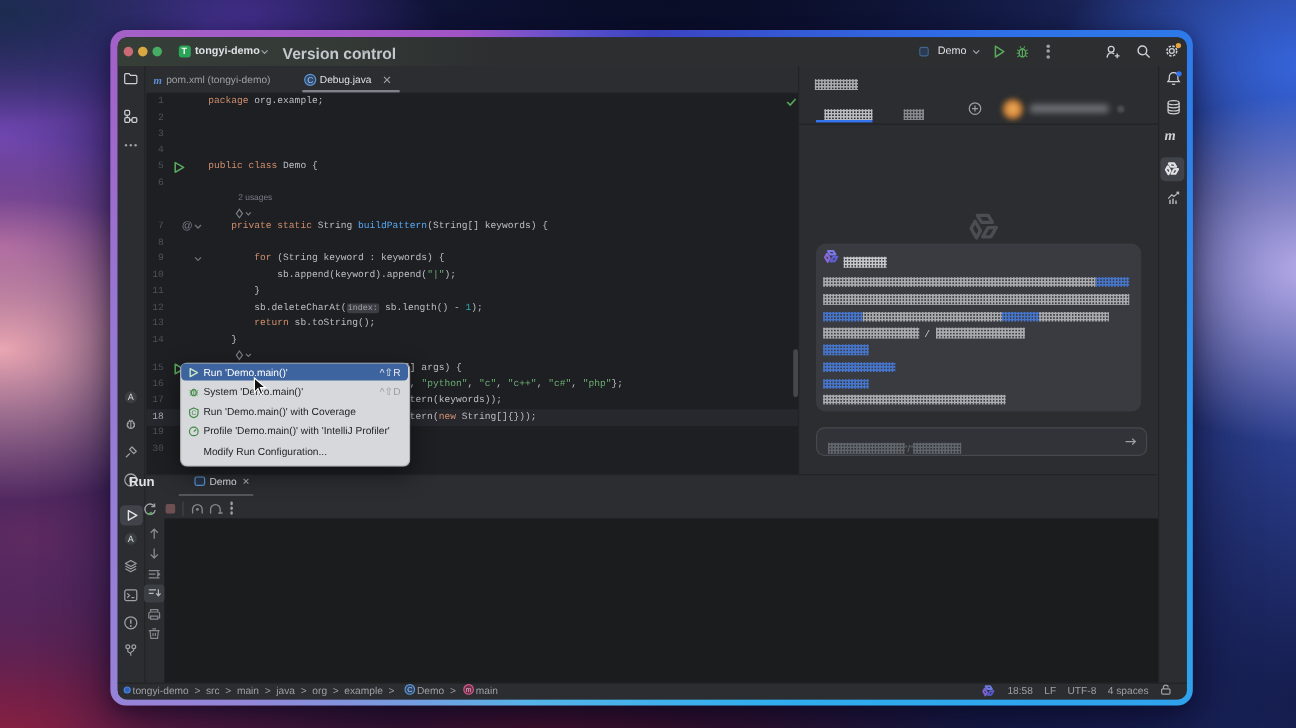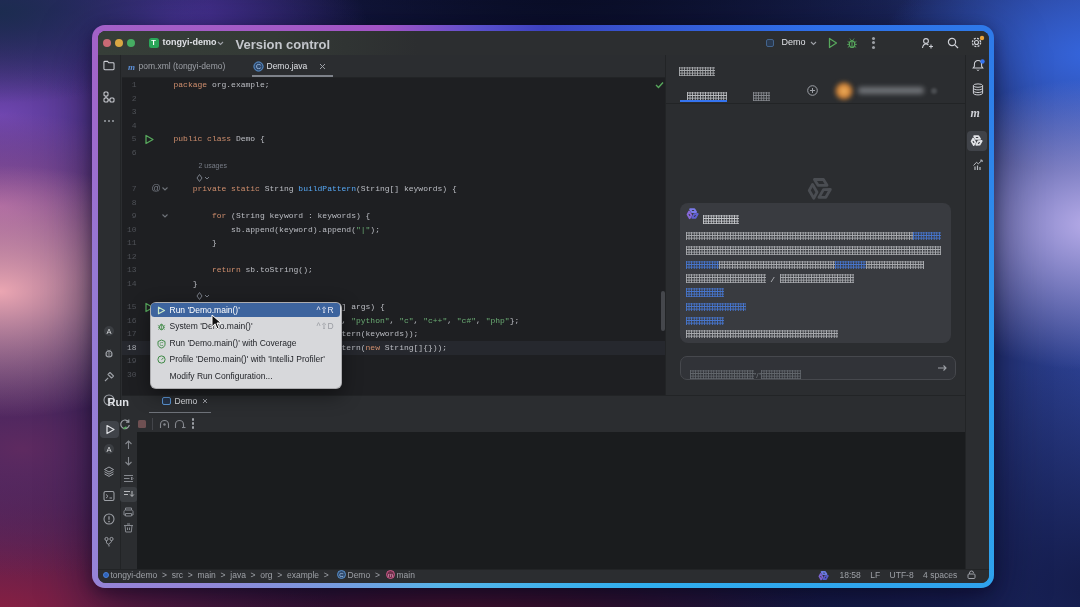--- a/index.html
+++ b/index.html
@@ -140,40 +140,41 @@
 
 <div class="abs" id="tabbar" style="left:24px;top:24px;width:543px;height:23px;background:#2b2d30;border-bottom:1px solid #222426"></div>
 <svg class="abs" style="left:30px;top:31px" width="10" height="9">
         <text x="0" y="8" font-size="9" font-style="italic" font-weight="bold" fill="#5c8fd6" font-family="Liberation Serif">m</text>
       </svg>
 <div class="abs" style="left:41px;top:30px;font-size:8.5px;color:#9da0a6">pom.xml (tongyi-demo)</div>
 <svg class="abs" style="left:155px;top:30.5px" width="11" height="11">
  <circle cx="5.5" cy="5.5" r="4.6" fill="#2f4a6e" stroke="#5c97d6" stroke-width="1"></circle>
  <text x="5.5" y="8.2" font-size="7" fill="#aecdf0" text-anchor="middle" font-family="Liberation Sans">C</text>
 </svg>
-<div class="abs" style="left:169px;top:30px;font-size:8.5px;color:#dfe1e5">Demo.java</div>
+<div class="abs" style="left:169px;top:30px;font-size:8.5px;color:#dfe1e5">Debug.java</div>
 <svg class="abs" style="left:221px;top:32.5px" width="7" height="7">
         <path d="M1 1l5 5M6 1l-5 5" stroke="#9da0a6" stroke-width="1"></path>
       </svg>
 <div class="abs" style="left:154px;top:44.5px;width:81px;height:2px;background:#7e828a"></div>
 
 <div class="abs" id="editor" style="left:24px;top:47px;width:543px;height:317px;background:#1e1f22"></div>
 <div class="abs" style="left:24px;top:310.5px;width:543px;height:14px;background:#26282e"></div>
 <div class="ln mono" style="left:76px;top:47.7px"><span class="k">package</span> org.example;</div>
       <div class="ln mono" style="left:76px;top:101.8px"><span class="k">public class</span> Demo {</div>
       <div class="ln mono" style="left:76px;top:151.5px">    <span class="k">private static</span> String <span class="fn">buildPattern</span>(String[] keywords) {</div>
       <div class="ln mono" style="left:76px;top:178.6px">        <span class="k">for</span> (String keyword : keywords) {</div>
       <div class="ln mono" style="left:76px;top:192.1px">            sb.append(keyword).append(<span class="s">"|"</span>);</div>
       <div class="ln mono" style="left:76px;top:205.6px">        }</div>
       <div class="ln mono" style="left:76px;top:232.6px">        <span class="k">return</span> sb.toString();</div>
       <div class="ln mono" style="left:76px;top:246.1px">    }</div>
       <div class="ln mono" style="left:76px;top:269.8px">    <span class="k">public static void</span> main(String[] args) {</div>
       <div class="ln mono" style="left:76px;top:283.3px">        String[] keywords = {<span class="s">"java"</span>, <span class="s">"python"</span>, <span class="s">"c"</span>, <span class="s">"c++"</span>, <span class="s">"c#"</span>, <span class="s">"php"</span>};</div>
       <div class="ln mono" style="left:76px;top:296.9px">        System.out.println(buildPattern(keywords));</div>
       <div class="ln mono" style="left:76px;top:310.4px">        System.out.println(buildPattern(<span class="k">new</span> String[]{}));</div>
+      <div class="ln mono" style="left:76px;top:219.1px">        sb.deleteCharAt(<span style="background:#3c3e43;color:#9da0a8;border-radius:2px;padding:0 1px;font-size:7px">index:</span> sb.length() - <span class="nu">1</span>);</div>
       <div class="num" style="left:0;top:47.7px;">1</div>
       <div class="num" style="left:0;top:61.2px;">2</div>
       <div class="num" style="left:0;top:74.7px;">3</div>
       <div class="num" style="left:0;top:88.2px;">4</div>
       <div class="num" style="left:0;top:101.8px;">5</div>
       <div class="num" style="left:0;top:115.3px;">6</div>
       <div class="num" style="left:0;top:151.5px;">7</div>
       <div class="num" style="left:0;top:165px;">8</div>
       <div class="num" style="left:0;top:178.6px;">9</div>
       <div class="num" style="left:0;top:192.1px;">10</div>

